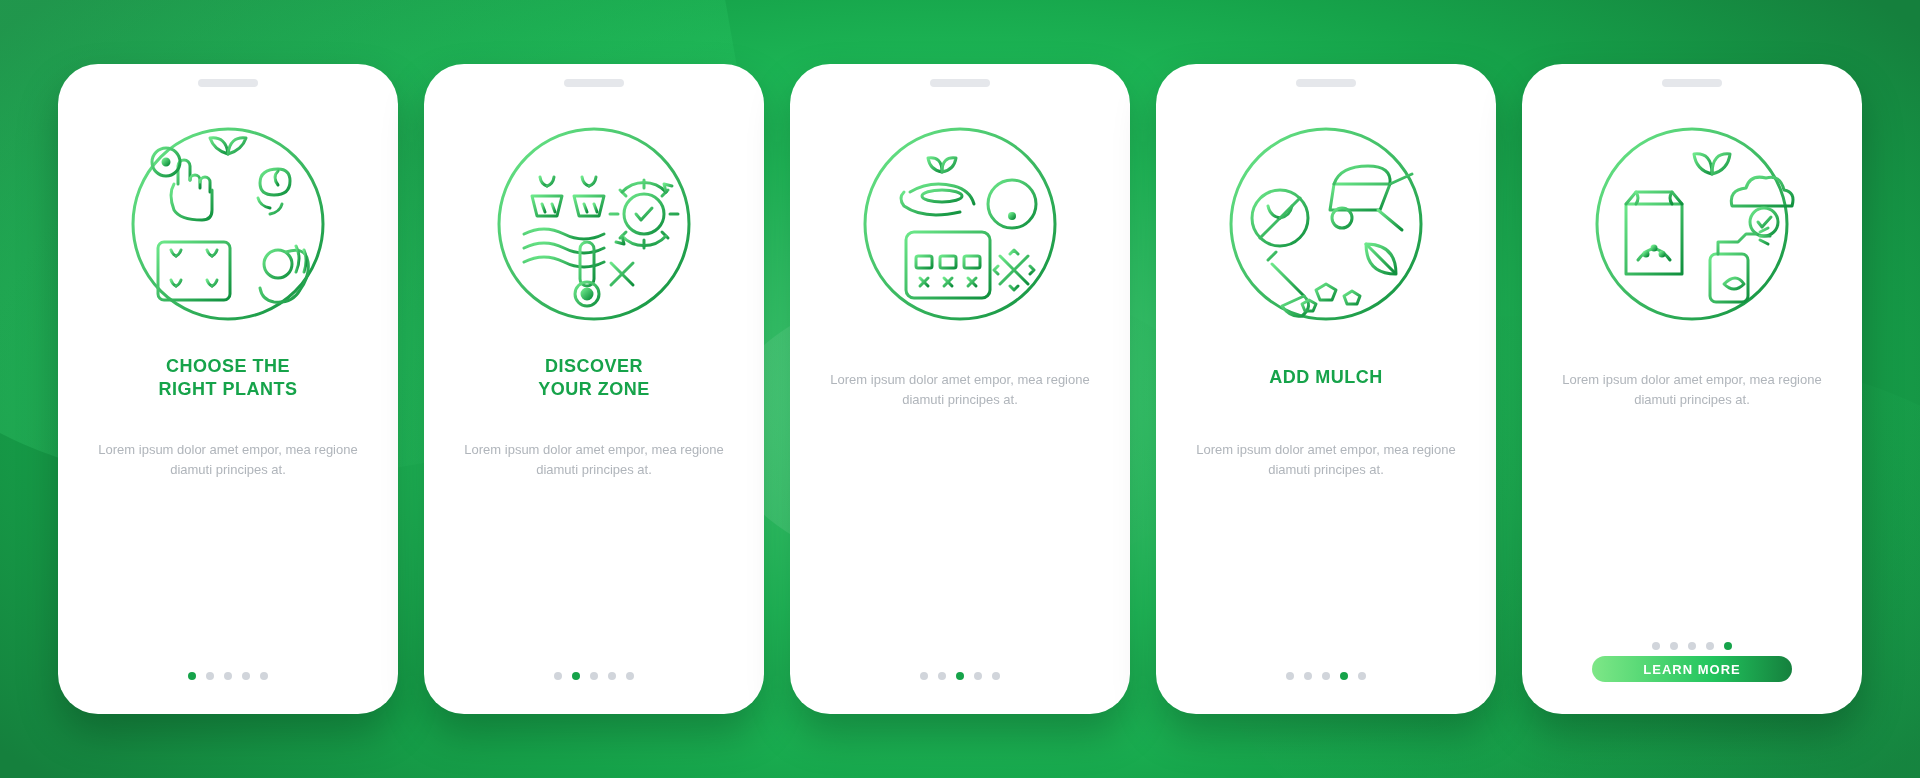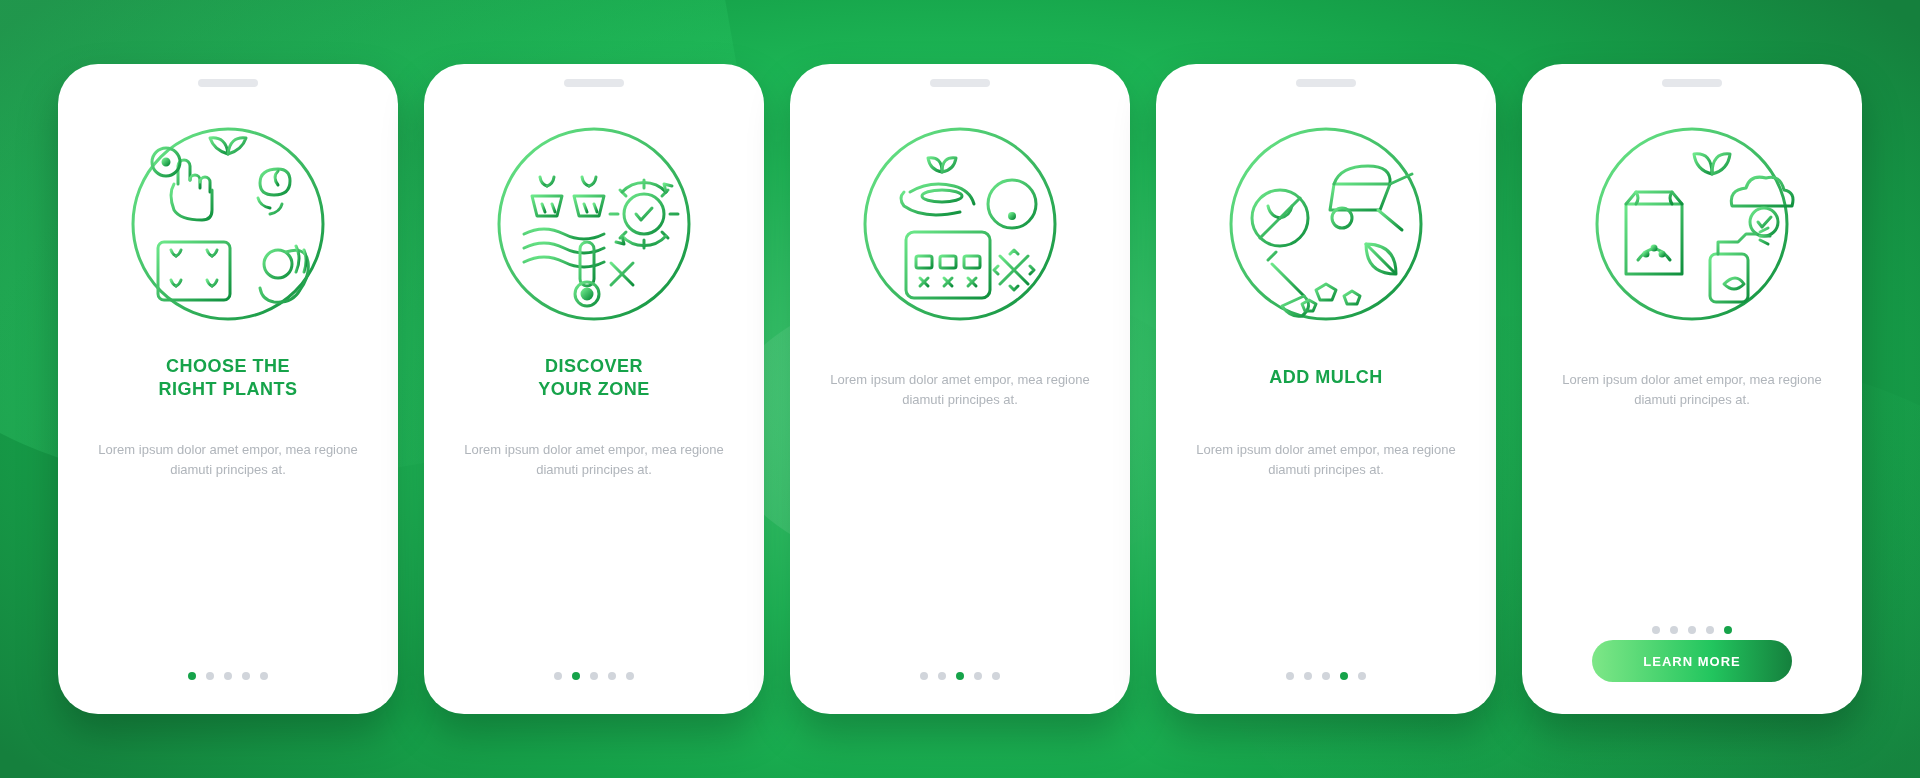--- a/index.html
+++ b/index.html
@@ -83,21 +83,21 @@
     justify-content: center;
     margin-bottom: 6px;
   }
   .dot {
     width: 8px; height: 8px; border-radius: 50%;
     background: #d1d5db;
   }
   .dot.active { background: #16a34a; }
   .cta {
     width: 200px;
-    height: 42px;
+    height: 26px;
     border: none;
     border-radius: 21px;
     background: linear-gradient(90deg,#7ee787 0%, #22c55e 60%, #15803d 100%);
     color: #ffffff;
     font-size: 13px;
     font-weight: 600;
     letter-spacing: 1px;
     cursor: pointer;
     margin-bottom: 4px;
   }

